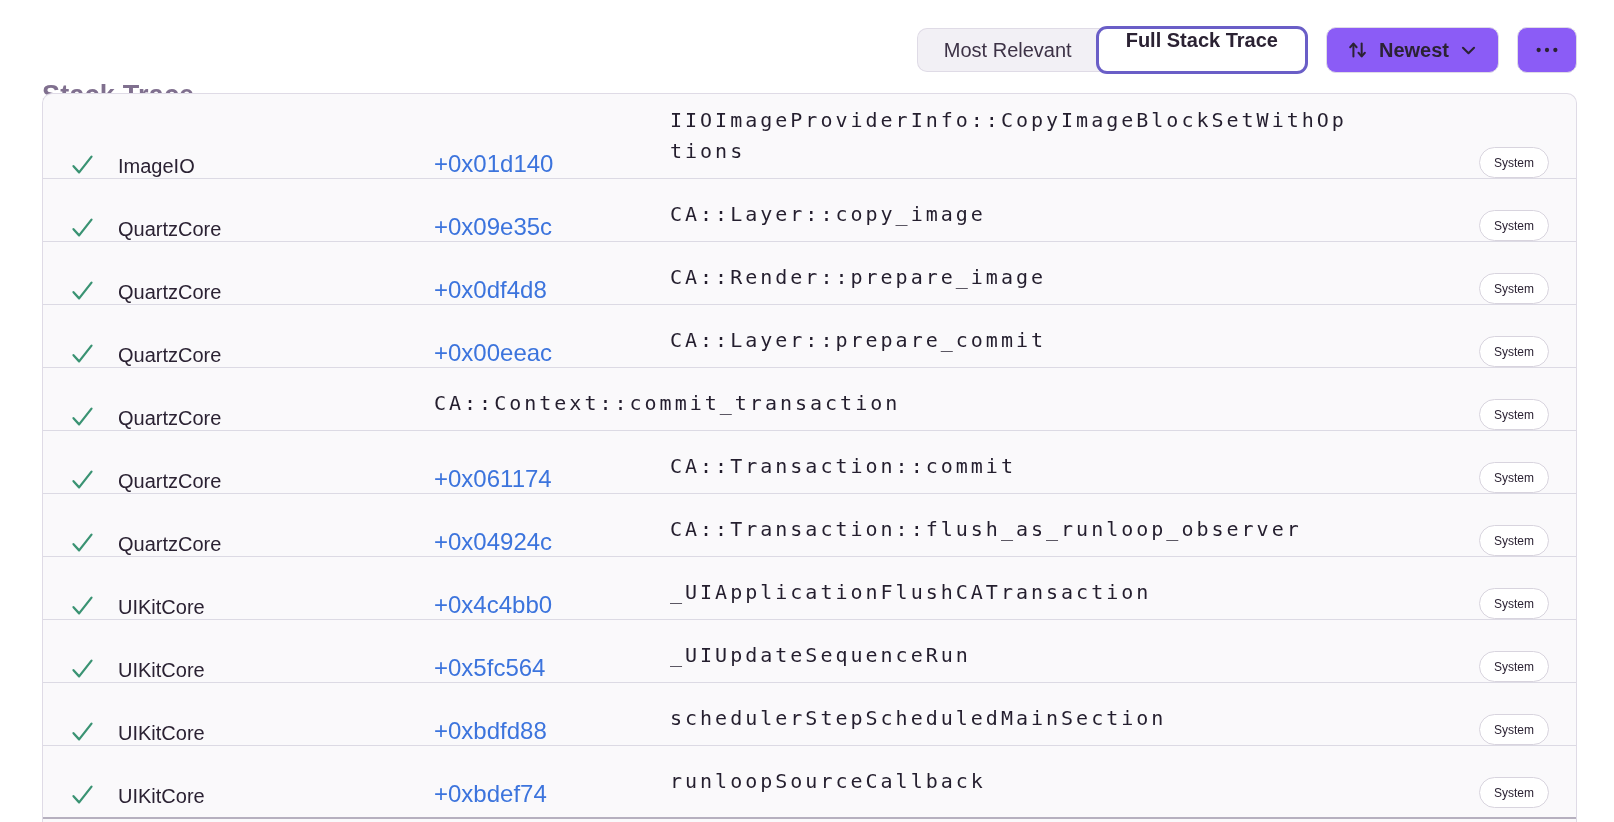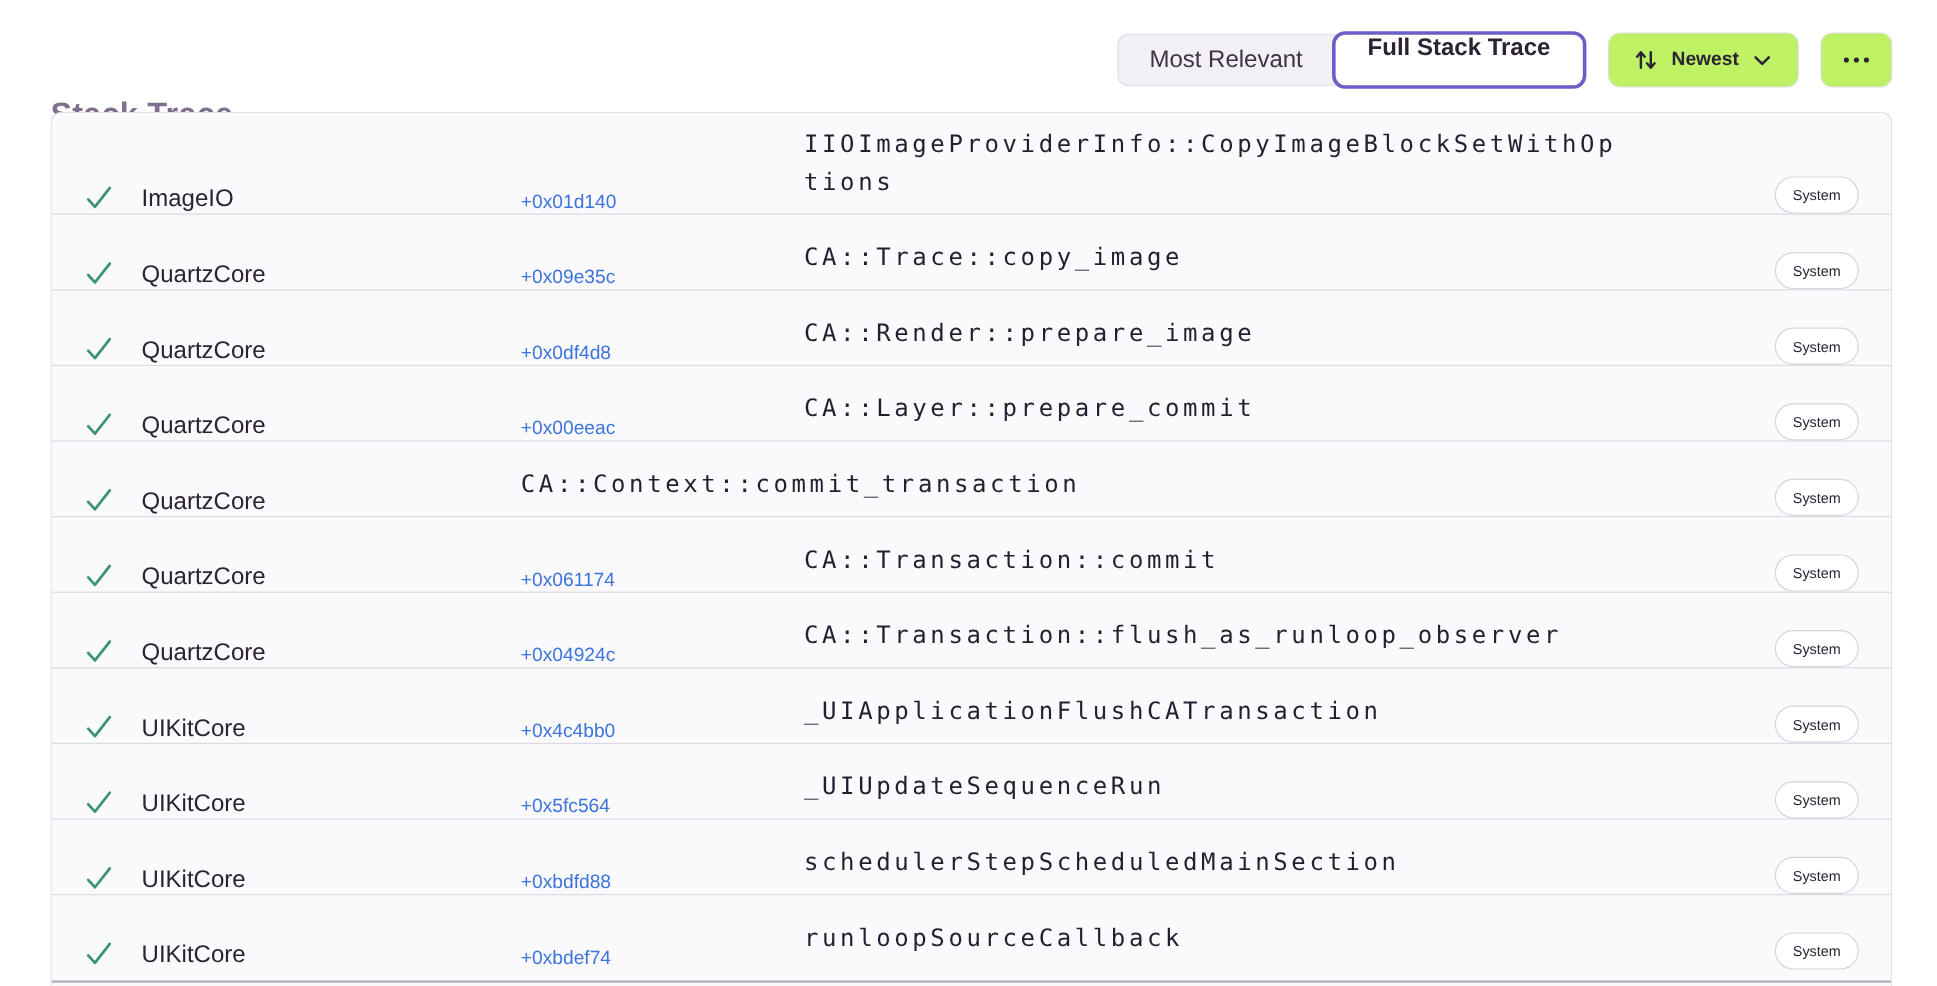--- a/index.html
+++ b/index.html
@@ -30,22 +30,22 @@
   .seg-active {
     height:48px; display:flex; 
     margin-left:-6px; padding:0 27px;
     background:#ffffff;
     border:3px solid var(--accent-purple);
     border-radius:11px;
     font-size:20px; font-weight:700; color:var(--text-dark); cursor:pointer;
   }
   .btn {
     height:46px; display:flex; align-items:center; gap:10px;
-    background:#bef264; border:1px solid var(--border); border-radius:10px;
-    font-size:16px; font-weight:700; color:var(--text-dark); cursor:pointer;
+    background:#8b5cf6; border:1px solid var(--border); border-radius:10px;
+    font-size:20px; font-weight:700; color:var(--text-dark); cursor:pointer;
     padding:0 20px;
     text-align:center;
   }
   .btn svg { display:block; }
   .btn.more { padding:0 16px; }
 
   
   .trace-table {
     position:absolute; left:42px; right:37px; top:93px; bottom:0;
     background:var(--row-bg);
@@ -59,21 +59,21 @@
   }
   .frame-row + .frame-row { border-top:1px solid var(--separator); }
   .check {
     flex:0 0 26px; margin-left:26px; margin-right:22px;
     display:flex; align-items:center;
   }
   .module {
     flex:0 0 316px; font-size:20px; color:var(--text-dark);
   }
   .address {
-    flex:0 0 236px; font-size:16px; color:var(--link-blue);
+    flex:0 0 236px; font-size:24px; color:var(--link-blue);
     text-decoration:none;
   }
   .function {
     flex:0 0 690px; width:690px;
     font-family:"DejaVu Sans Mono", monospace;
     font-size:20px; letter-spacing:3px; line-height:31px;
     color:#241e2e; word-break:break-all;
     padding:11px 0;
   }
   .tag {
@@ -149,21 +149,21 @@
   </div>
 
   <div class="frame-row">
     <span class="check">
       <svg width="27" height="27" viewBox="0 0 24 24" fill="none" stroke="#3a9373" stroke-width="2" stroke-linecap="round" stroke-linejoin="round">
         <path d="M4 13.5 L9 19 L20 5"></path>
       </svg>
     </span>
     <span class="module">QuartzCore</span>
     <a class="address">+0x09e35c</a>
-    <span class="function">CA::Trace::copy_image</span>
+    <span class="function">CA::Layer::copy_image</span>
     <span class="tag">System</span>
   </div>
 
   <div class="frame-row">
     <span class="check">
       <svg width="27" height="27" viewBox="0 0 24 24" fill="none" stroke="#3a9373" stroke-width="2" stroke-linecap="round" stroke-linejoin="round">
         <path d="M4 13.5 L9 19 L20 5"></path>
       </svg>
     </span>
     <span class="module">QuartzCore</span>

